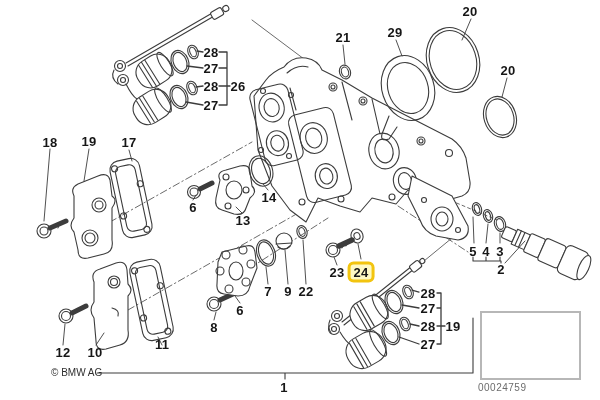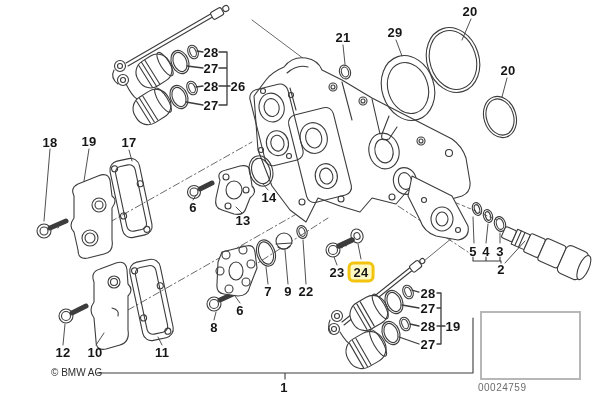--- a/index.html
+++ b/index.html
@@ -317,21 +317,21 @@
   <div class="plabel" style="left:284px;top:387px">1</div>
   <div class="plabel" style="left:501px;top:269px">2</div>
   <div class="plabel" style="left:500px;top:251px">3</div>
   <div class="plabel" style="left:486px;top:251px">4</div>
   <div class="plabel" style="left:473px;top:251px">5</div>
   <div class="plabel" style="left:240px;top:310px">6</div>
   <div class="plabel" style="left:268px;top:291px">7</div>
   <div class="plabel" style="left:214px;top:327px">8</div>
   <div class="plabel" style="left:288px;top:291px">9</div>
   <div class="plabel" style="left:95px;top:352px">10</div>
-  <div class="plabel" style="left:162px;top:352px">11</div>
+  <div class="plabel" style="left:162px;top:344px">11</div>
   <div class="plabel" style="left:63px;top:352px">12</div>
   <div class="plabel" style="left:243px;top:220px">13</div>
   <div class="plabel" style="left:269px;top:197px">14</div>
   <div class="plabel" style="left:193px;top:207px">6</div>
   <div class="plabel" style="left:89px;top:141px">19</div>
   <div class="plabel" style="left:129px;top:142px">17</div>
   <div class="plabel" style="left:50px;top:142px">18</div>
   <div class="plabel" style="left:508px;top:70px">20</div>
   <div class="plabel" style="left:470px;top:11px">20</div>
   <div class="plabel" style="left:343px;top:37px">21</div>

